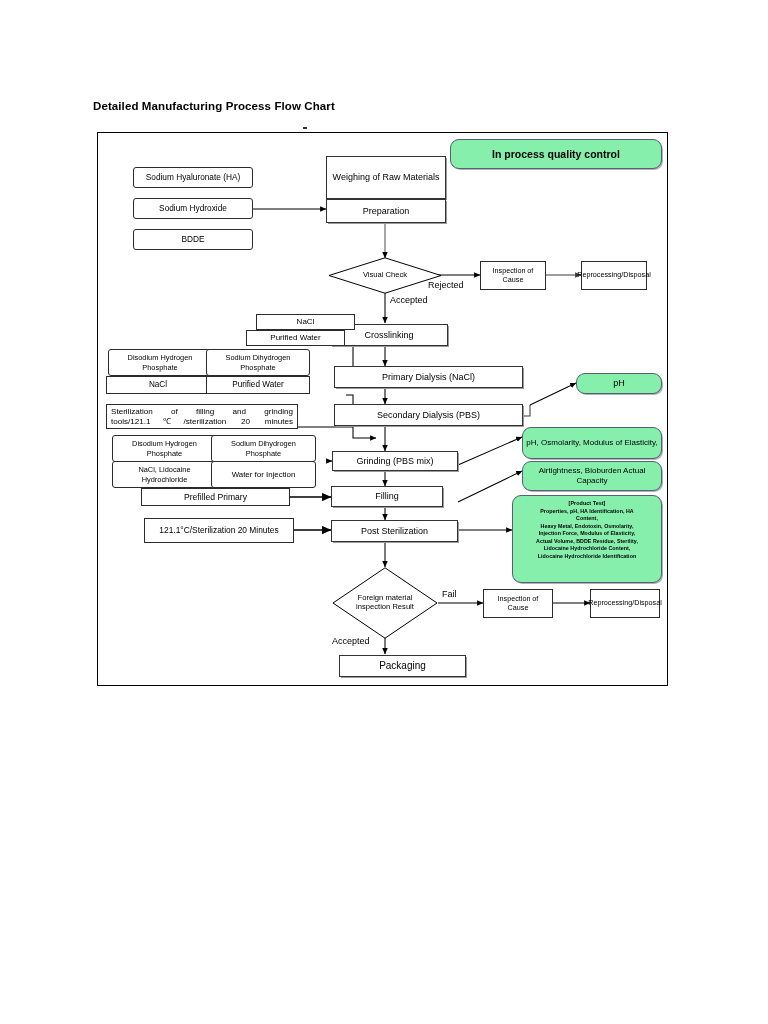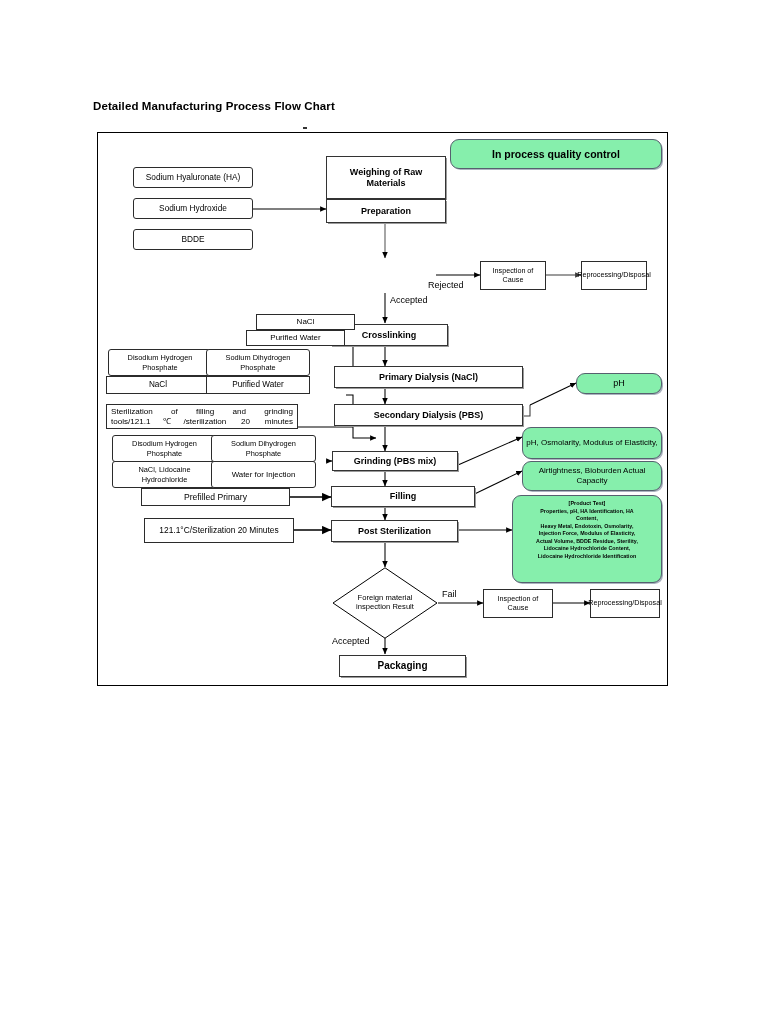--- a/index.html
+++ b/index.html
@@ -54,21 +54,20 @@
     color: #000;
     font-size: 8.3px;
     line-height: 1.22;
     padding: 1px 3px;
   }
   
   .proc {
     border: 1px solid #333;
     box-shadow: 1.5px 1.5px 0 -0.5px #9a9a9a;
     font-size: 9px;
-    font-weight: bold;
   }
   .round {
     border-radius: 3px;
   }
   .qc {
     background: #86efac;
     border: 1px solid #56606e;
     border-radius: 9px;
     box-shadow: 1.5px 1.5px 0 -0.5px #aab3bf;
   }
@@ -201,20 +200,26 @@
 
     <div class="node round" style="left:35px; top:34px; width:120px; height:21px;">Sodium Hyaluronate (HA)</div>
     <div class="node round" style="left:35px; top:65px; width:120px; height:21px;">Sodium Hydroxide</div>
     <div class="node round" style="left:35px; top:96px; width:120px; height:21px;">BDDE</div>
 
     <div class="node proc" style="left:228px; top:23px; width:120px; height:43px; flex-direction:column;">
       <span>Weighing of Raw Materials</span>
     </div>
     <div class="node proc" style="left:228px; top:66px; width:120px; height:24px;">Preparation</div>
 
+    <div class="diamond-wrap" style="left:230px; top:124px; width:114px; height:37px;">
+      <svg width="114" height="37" viewBox="0 0 114 37">
+        <polygon points="57,0.8 113,18.5 57,36.2 1,18.5" fill="#fff" stroke="#000" stroke-width="1"></polygon>
+      </svg>
+      <div class="diamond-label">Visual Check</div>
+    </div>
     <div class="edge-label" style="left:330px; top:147px;">Rejected</div>
     <div class="edge-label" style="left:292px; top:162px;">Accepted</div>
 
     <div class="node" style="left:382px; top:128px; width:66px; height:29px; font-size:7.2px;">Inspection of Cause</div>
     <div class="node" style="left:483px; top:128px; width:66px; height:29px; font-size:7.2px;">Reprocessing/Disposal</div>
 
     <div class="node proc" style="left:232px; top:191px; width:118px; height:22px;">Crosslinking</div>
 
     <div class="node" style="left:158px; top:181px; width:99px; height:16px; font-size:8px;">NaCl</div>
     <div class="node" style="left:148px; top:197px; width:99px; height:16px; font-size:8px;">Purified Water</div>
@@ -234,21 +239,21 @@
 
     <div class="node round" style="left:14px; top:302px; width:105px; height:27px; font-size:7.4px;">Disodium Hydrogen Phosphate</div>
     <div class="node round" style="left:113px; top:302px; width:105px; height:27px; font-size:7.4px;">Sodium Dihydrogen Phosphate</div>
     <div class="node round" style="left:14px; top:328px; width:105px; height:27px; font-size:7.4px;">NaCl, Lidocaine Hydrochloride</div>
     <div class="node round" style="left:113px; top:328px; width:105px; height:27px; font-size:7.9px;">Water for Injection</div>
 
     <div class="node proc" style="left:234px; top:318px; width:126px; height:20px;">Grinding (PBS mix)</div>
 
     <div class="node" style="left:43px; top:355px; width:149px; height:18px; font-size:8.6px;">Prefilled Primary</div>
 
-    <div class="node proc" style="left:233px; top:353px; width:144px; height:21px;">Filling</div>
+    <div class="node proc" style="left:233px; top:353px; width:112px; height:21px;">Filling</div>
 
     <div class="node" style="left:46px; top:385px; width:150px; height:25px; font-size:8.4px;">121.1°C/Sterilization 20 Minutes</div>
 
     <div class="node proc" style="left:233px; top:387px; width:127px; height:22px;">Post Sterilization</div>
 
     <div class="diamond-wrap" style="left:234px; top:434px; width:106px; height:72px;">
       <svg width="106" height="72" viewBox="0 0 106 72">
         <polygon points="53,0.8 105,36 53,71.2 1,36" fill="#fff" stroke="#000" stroke-width="1"></polygon>
       </svg>
       <div class="diamond-label" style="padding:0 16px;">Foreign material inspection Result</div>

